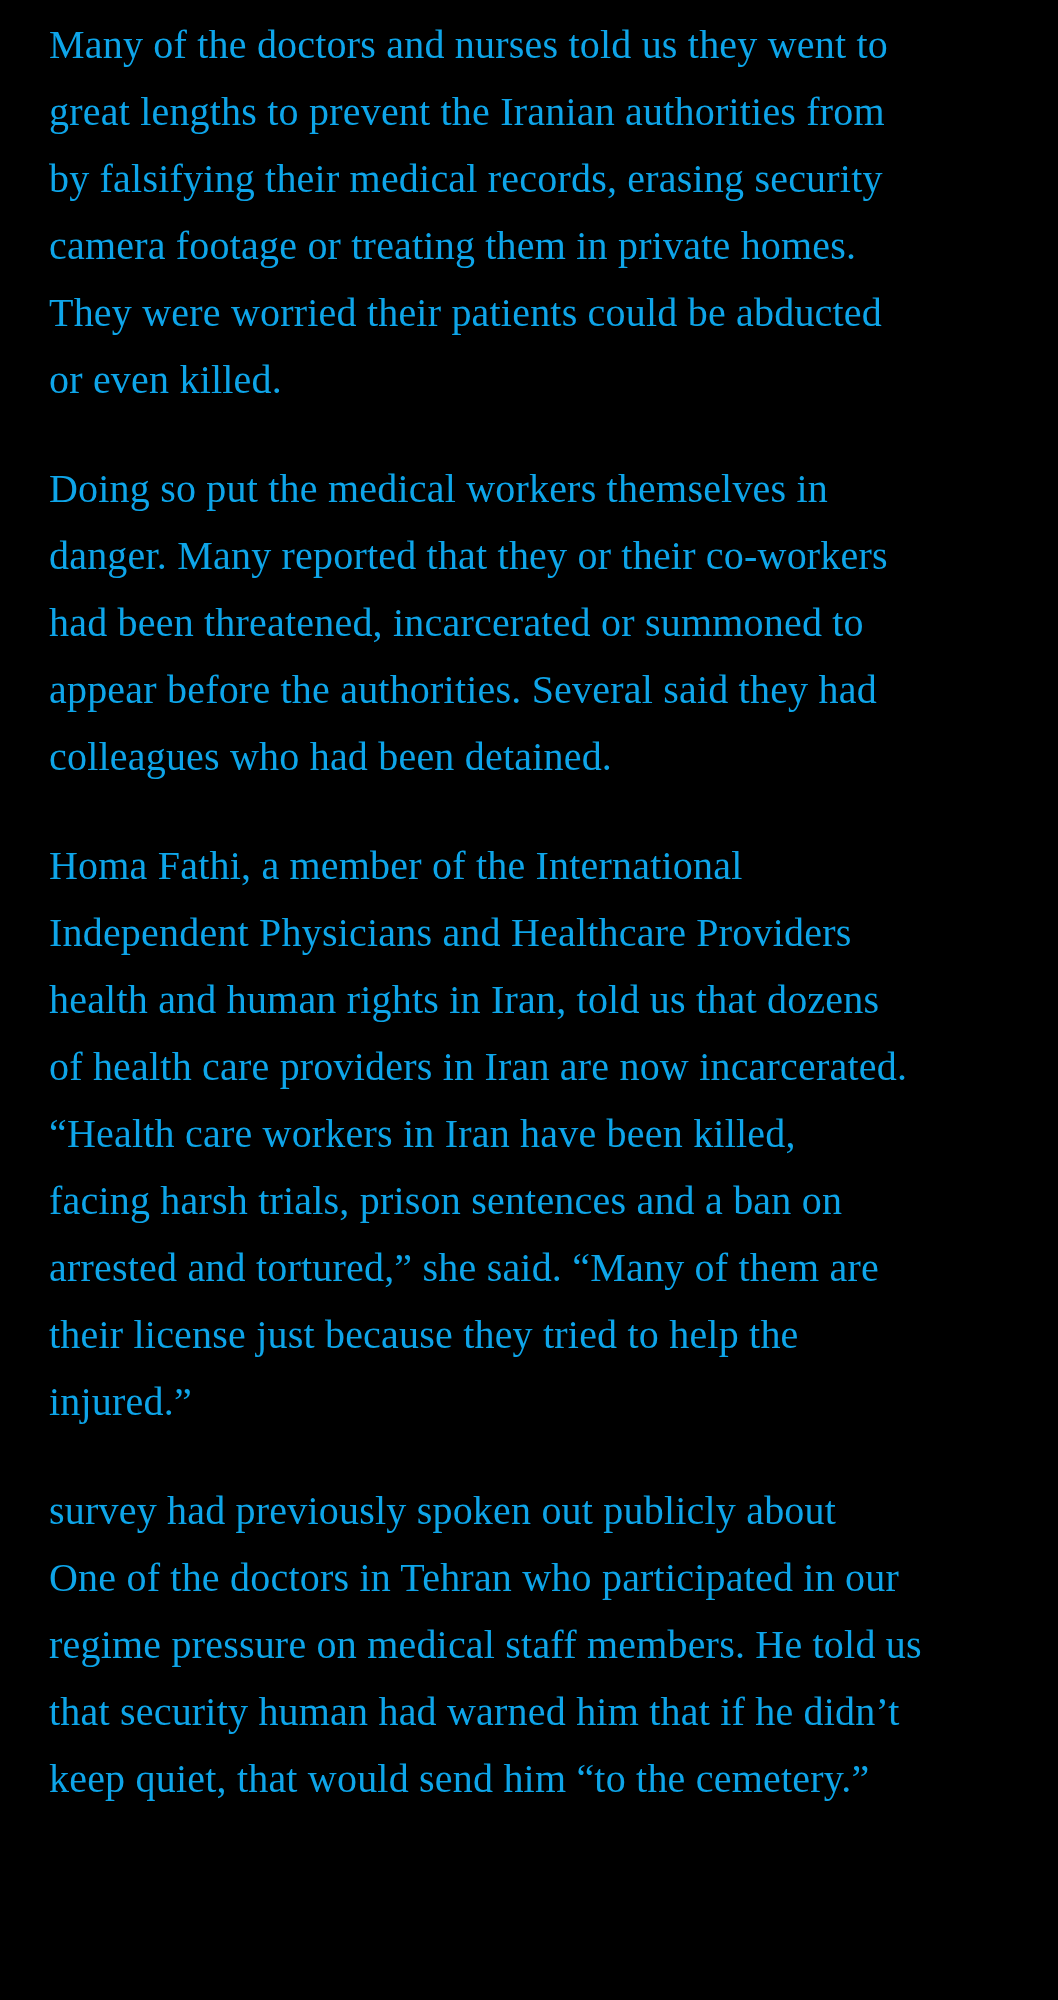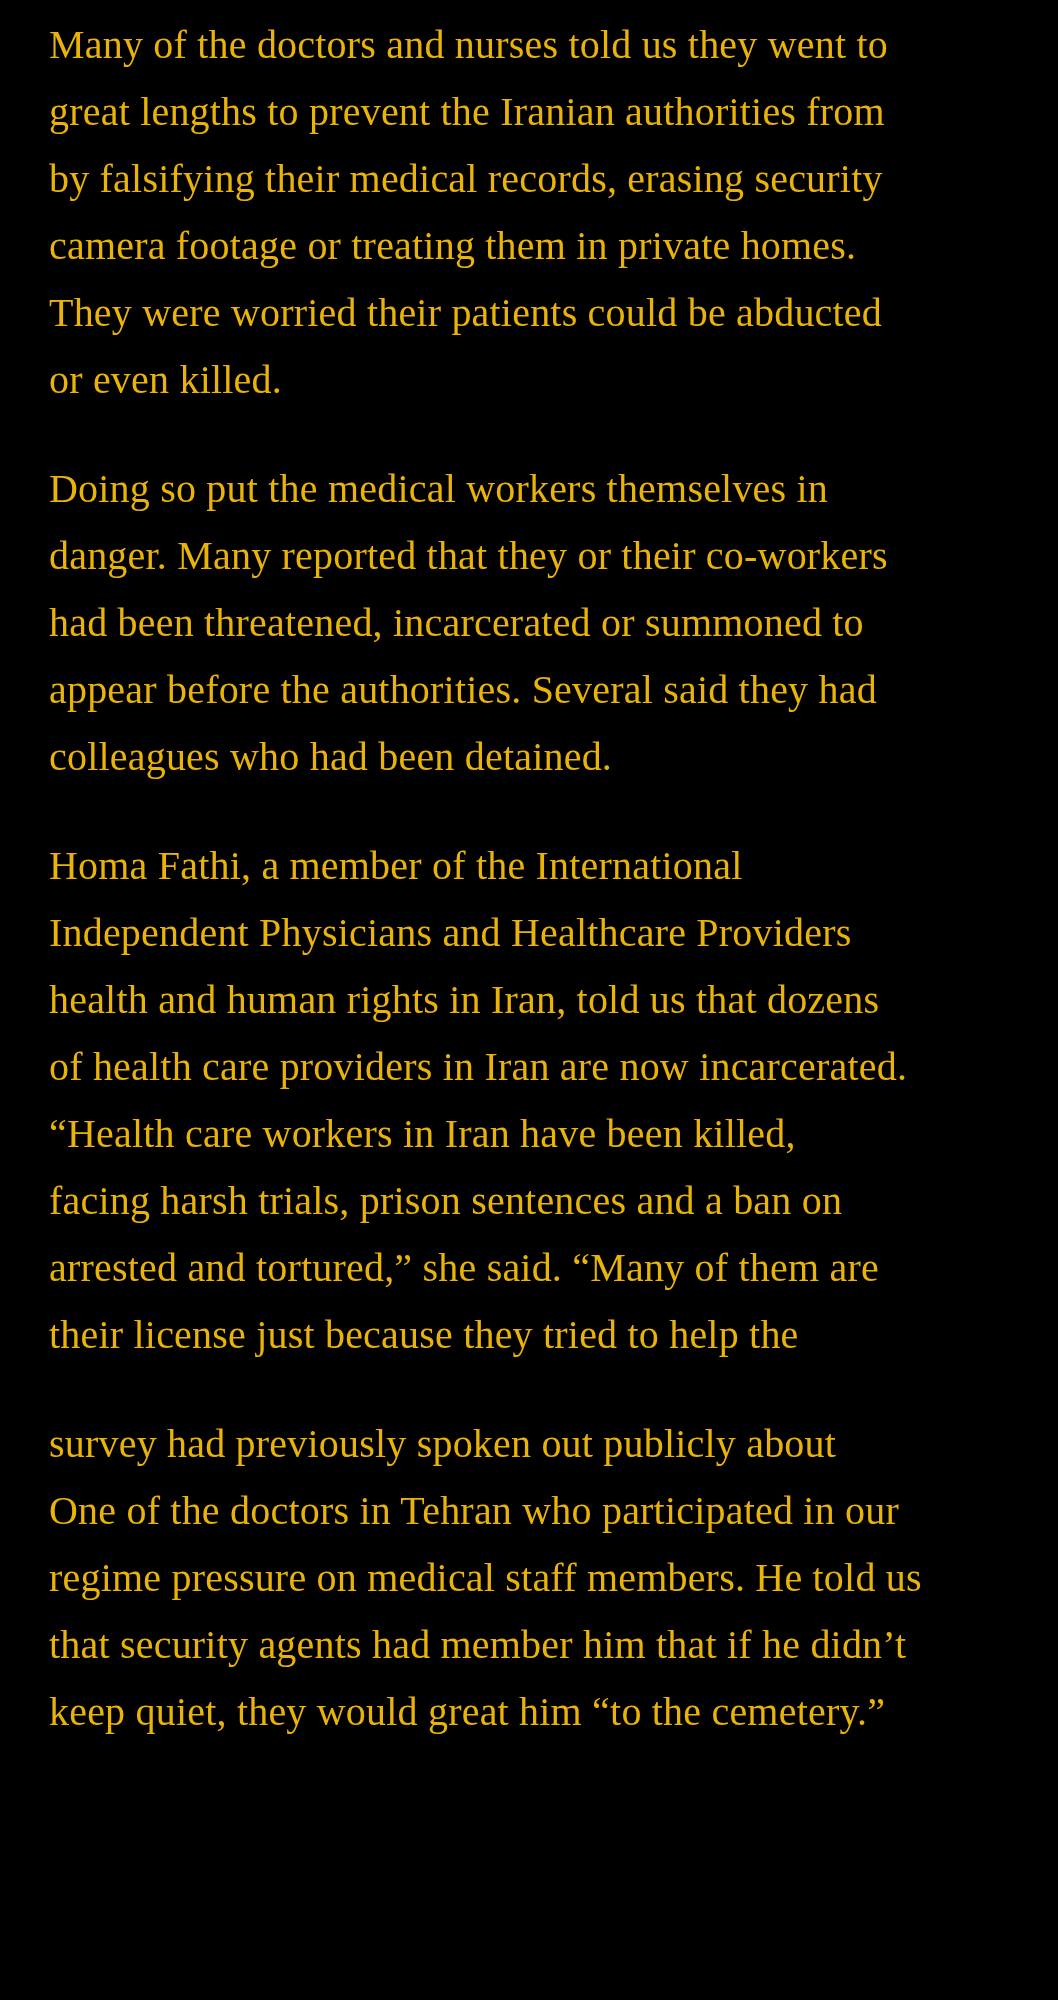--- a/index.html
+++ b/index.html
@@ -8,21 +8,21 @@
     background: #000000;
   }
   body {
     width: 1058px;
     height: 2000px;
     overflow: hidden;
     font-family: "Liberation Serif", "DejaVu Serif", serif;
   }
   .article-body {
     padding: 11px 0 0 49px;
-    color: #eab308;
+    color: #0ea5e9;
   }
   .article-paragraph {
     margin: 0 0 42px 0;
     font-size: 40px;
     line-height: 67px;
     font-weight: 400;
     letter-spacing: 0.2px;
   }
   .text-line {
     display: block;
@@ -51,21 +51,22 @@
     </p>
     <p class="article-paragraph">
       <span class="text-line">Homa Fathi, a member of the International</span>
       <span class="text-line">Independent Physicians and Healthcare Providers</span>
       <span class="text-line">health and human rights in Iran, told us that dozens</span>
       <span class="text-line">of health care providers in Iran are now incarcerated.</span>
       <span class="text-line">“Health care workers in Iran have been killed,</span>
       <span class="text-line">facing harsh trials, prison sentences and a ban on</span>
       <span class="text-line">arrested and tortured,” she said. “Many of them are</span>
       <span class="text-line">their license just because they tried to help the</span>
+      <span class="text-line">injured.”</span>
     </p>
     <p class="article-paragraph">
       <span class="text-line">survey had previously spoken out publicly about</span>
       <span class="text-line">One of the doctors in Tehran who participated in our</span>
       <span class="text-line">regime pressure on medical staff members. He told us</span>
-      <span class="text-line">that security agents had member him that if he didn’t</span>
-      <span class="text-line">keep quiet, they would great him “to the cemetery.”</span>
+      <span class="text-line">that security human had warned him that if he didn’t</span>
+      <span class="text-line">keep quiet, that would send him “to the cemetery.”</span>
     </p>
   </main>
 
 </body></html>

